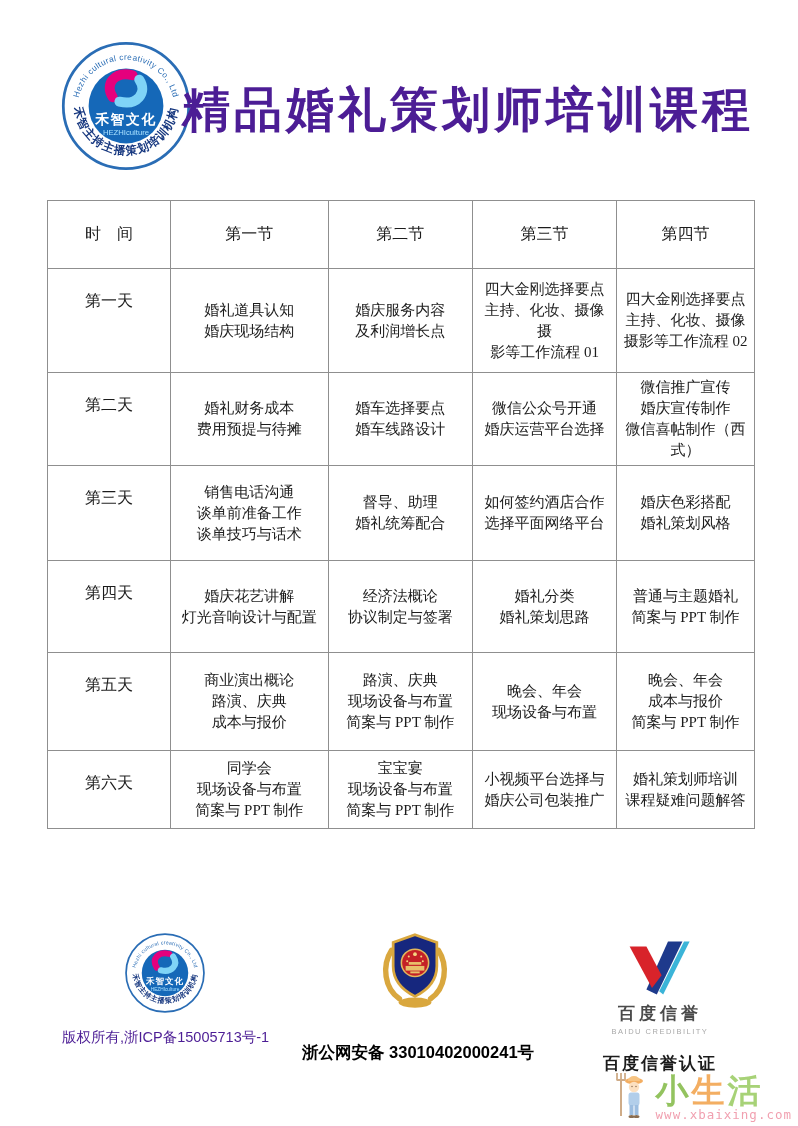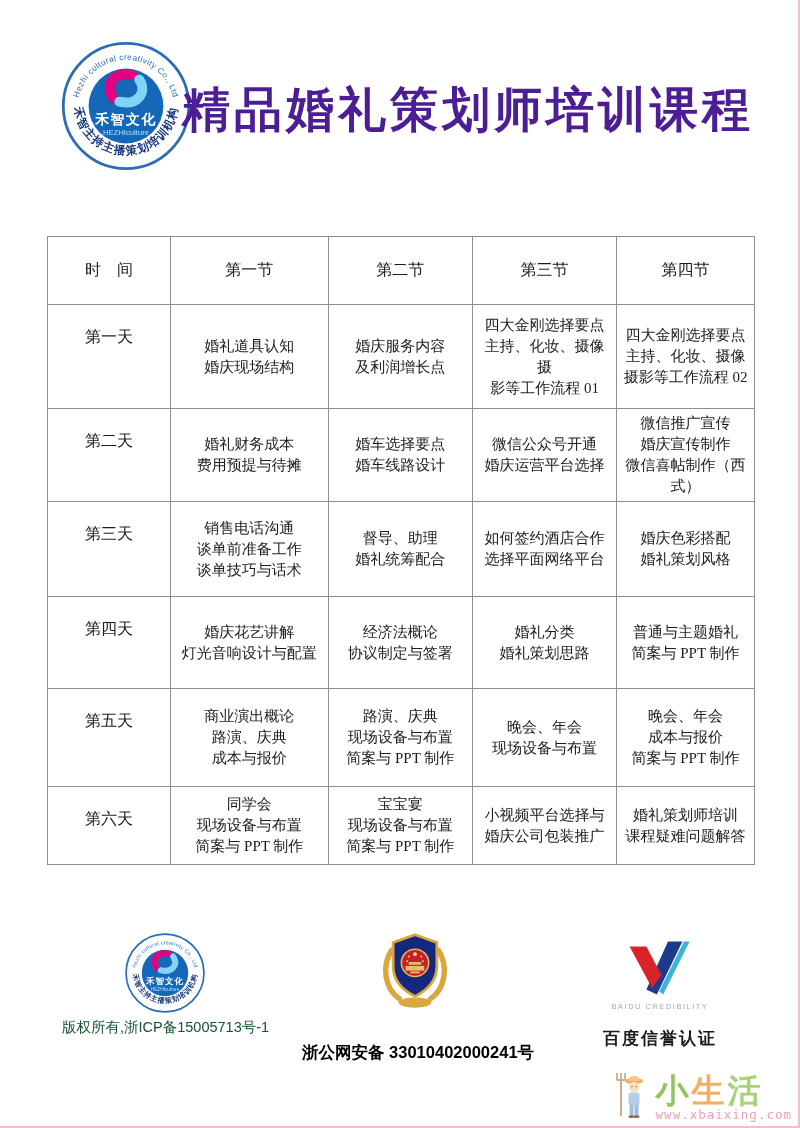--- a/index.html
+++ b/index.html
@@ -24,21 +24,20 @@
     font-size: 48px; font-weight: bold; letter-spacing: 4px;
     color: #4c1d95; white-space: nowrap;
     font-family: "Liberation Serif", serif;
   }
 
   
   .table-wrap { position: absolute; left: 47px; top: 200px; width: 708px; }
   table.schedule {
     width: 100%; border-collapse: collapse; table-layout: fixed;
     font-family: "Liberation Serif", serif;
-    margin-top: 36px;
   }
   table.schedule td, table.schedule th {
     border: 1px solid #8f8f8f;
     text-align: center;
     font-weight: normal;
     color: #1c1c1c;
   }
   table.schedule th { font-size: 16px; vertical-align: middle; }
   td.day { font-size: 16px; vertical-align: top; padding-top: 22px; }
   td.cell { font-size: 15px; line-height: 21px; vertical-align: middle; white-space: pre-line; padding: 4px 6px; }
@@ -51,22 +50,22 @@
   tr.r5 { height: 78px; }
 
   
   .footer-col { position: absolute; text-align: center; }
   .footer-left   { left: 62px;  top: 932px; width: 206px; }
   .footer-mid    { left: 302px; top: 930px; width: 226px; }
   .footer-right  { left: 576px; top: 940px; width: 168px; }
   .badge-footer { width: 82px; height: 82px; display: inline-block; }
   .police-badge { width: 78px; height: 82px; display: inline-block; }
   .copyright-text {
-    font-family: "Liberation Sans", sans-serif;
-    font-size: 14.5px; color: #14532d; font-weight: 500; white-space: nowrap; text-align: center;
+    margin-top: 10px; font-family: "Liberation Sans", sans-serif;
+    font-size: 14.5px; color: #4c1d95; font-weight: 500; white-space: nowrap; text-align: center;
   }
   .police-text {
     margin-top: 26px; font-family: Liberation Sans, sans-serif;
     font-size: 16.5px; font-weight: bold; color: #000; white-space: nowrap;
   }
   .baidu-logo { width: 92px; height: 56px; display: inline-block; }
   .baidu-cn {
     font-family: "Liberation Sans", sans-serif; font-size: 17px;
     color: #4a4a4a; font-weight: 600; letter-spacing: 4px; margin-top: 2px;
   }
@@ -251,20 +250,21 @@
     </svg>
     <div class="police-text">浙公网安备 33010402000241号</div>
   </div>
 
   <div class="footer-col footer-right">
     <svg class="baidu-logo" viewBox="0 0 100 70">
       <polygon points="80,2 87,2 54,68 49,64" fill="#3bb4d8"></polygon>
       <polygon points="60,2 78,2 46,68 33,62" fill="#1e3a8c"></polygon>
       <polygon points="12,8 33,8 52,44 40,60" fill="#d8232a"></polygon>
     </svg>
+    <div class="baidu-cn">百度信誉</div>
     <div class="baidu-en">BAIDU CREDIBILITY</div>
     <div class="baidu-cert">百度信誉认证</div>
   </div>
 
   <div class="watermark">
     <svg class="mascot" viewBox="0 0 32 52">
       <line x1="7" y1="10" x2="7" y2="46" stroke="#c9a178" stroke-width="2"></line>
       <line x1="2.5" y1="10" x2="11.5" y2="10" stroke="#c9a178" stroke-width="2"></line>
       <line x1="3" y1="10" x2="3" y2="3" stroke="#c9a178" stroke-width="1.8"></line>
       <line x1="7" y1="10" x2="7" y2="3" stroke="#c9a178" stroke-width="1.8"></line>

